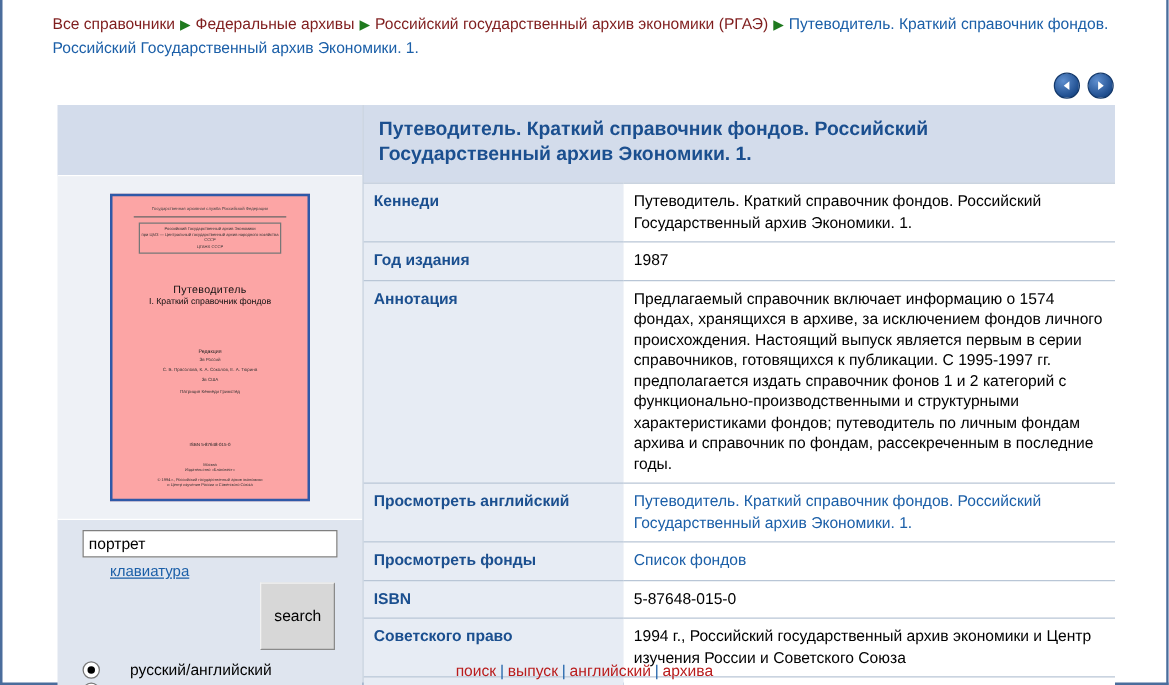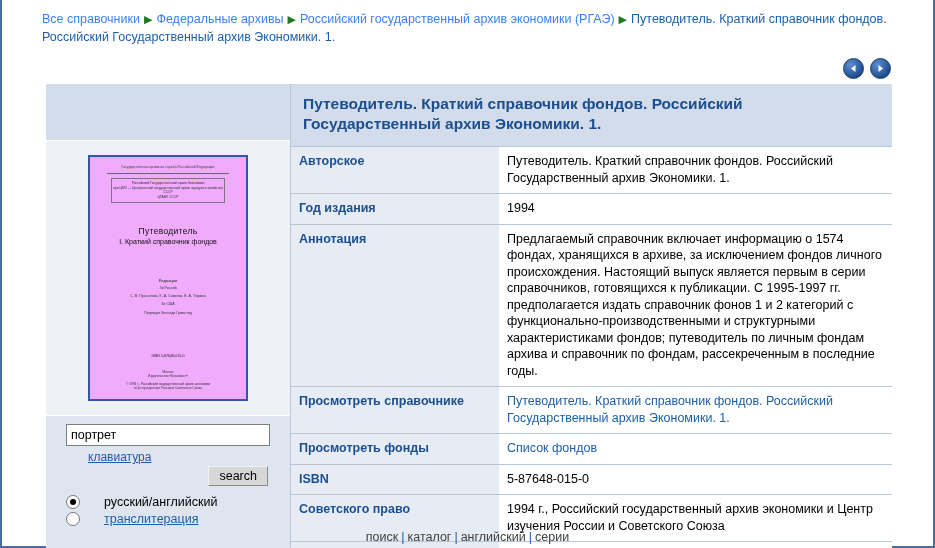--- a/index.html
+++ b/index.html
@@ -26,21 +26,21 @@
     background: #ffffff;
   }
   
   .breadcrumb {
     padding: 10px 14px 2px 40px;
     font-size: 12.5px;
     line-height: 18px;
     color: #000000;
   }
   .breadcrumb a {
-    color: #3b82f6;
+    color: #7f1d1d;
     text-decoration: none;
   }
   .crumb-sep {
     color: #1f7a1f;
     font-size: 11px;
     padding: 0 4px;
   }
   .breadcrumb .current { color: #1b5fa8; }
 
   
@@ -105,21 +105,21 @@
     background: #eef1f6;
     padding: 14px 0 14px 0;
     display: flex;
     justify-content: center;
     min-height: 262px;
     box-sizing: border-box;
   }
   .book-cover {
     width: 160px;
     height: 246px;
-    background: #f0abfc;
+    background: #fca5a5;
     border: 2px solid #2f59a8;
     box-sizing: border-box;
     padding: 8px 7px;
     font-size: 3.4px;
     line-height: 5px;
     color: #333;
     text-align: center;
     overflow: hidden;
     position: relative;
   }
@@ -180,21 +180,21 @@
   }
   .search-btn-row {
     display: flex;
     justify-content: flex-end;
     padding-right: 12px;
     margin-top: 2px;
   }
   .search-btn {
     font-family: "Liberation Sans", sans-serif;
     font-size: 12.5px;
-    padding: 2px 10px;
+    padding: 19px 10px;
     background: #d7d7d7;
     border: 1px solid #8a8a8a;
     border-top-color: #f2f2f2;
     border-left-color: #f2f2f2;
     cursor: pointer;
   }
   .radio-row {
     display: flex;
     align-items: center;
     gap: 24px;
@@ -253,21 +253,21 @@
   
   .footer {
     position: absolute;
     left: 0; right: 0;
     bottom: 0;
     text-align: center;
     font-size: 12.5px;
     color: #1b5fa8;
     padding-bottom: 2px;
   }
-  .footer a { color: #404040; text-decoration: none; }
+  .footer a { color: #b91c1c; text-decoration: none; }
   .footer .sep { color: #1b5fa8; padding: 0 3px; }
 </style>
 </head>
 <body>
 
 <div class="page">
 
   <div class="breadcrumb">
     <a href="#">Все справочники</a><span class="crumb-sep">▶</span><a href="#">Федеральные архивы</a><span class="crumb-sep">▶</span><a href="#">Российский государственный архив экономики (РГАЭ)</a><span class="crumb-sep">▶</span><span class="current">Путеводитель. Краткий справочник фондов. Российский Государственный архив Экономики. 1.</span>
   </div>
@@ -341,33 +341,33 @@
       </div>
 
       <div class="right-col">
         <div class="title-block">
           <div class="big-title">Путеводитель. Краткий справочник фондов. Российский Государственный архив Экономики. 1.</div>
         </div>
 
         <table class="detail">
           <tbody>
             <tr>
-              <td class="label">Авторское</td>
+              <td class="label">Кеннеди</td>
               <td class="value">Путеводитель. Краткий справочник фондов. Российский Государственный архив Экономики. 1.</td>
             </tr>
             <tr>
               <td class="label">Год издания</td>
-              <td class="value">1994</td>
+              <td class="value">1987</td>
             </tr>
             <tr>
               <td class="label">Аннотация</td>
               <td class="value">Предлагаемый справочник включает информацию о 1574 фондах, хранящихся в архиве, за исключением фондов личного происхождения. Настоящий выпуск является первым в серии справочников, готовящихся к публикации. С 1995-1997 гг. предполагается издать справочник фонов 1 и 2 категорий с функционально-производственными и структурными характеристиками фондов; путеводитель по личным фондам архива и справочник по фондам, рассекреченным в последние годы.</td>
             </tr>
             <tr>
-              <td class="label">Просмотреть справочнике</td>
+              <td class="label">Просмотреть английский</td>
               <td class="value linkblue">
                 <a href="#">Путеводитель. Краткий справочник фондов. Российский Государственный архив Экономики. 1.</a>
               </td>
             </tr>
             <tr>
               <td class="label">Просмотреть фонды</td>
               <td class="value linkblue">
                 <a href="#">Список фондов</a>
               </td>
             </tr>
@@ -385,16 +385,16 @@
             </tr>
 
           </tbody>
         </table>
       </div>
 
     </div>
   </div>
 
   <div class="footer">
-    <a href="#">поиск</a><span class="sep">|</span><a href="#">каталог</a><span class="sep">|</span><a href="#">английский</a><span class="sep">|</span><a href="#">серии</a>
+    <a href="#">поиск</a><span class="sep">|</span><a href="#">выпуск</a><span class="sep">|</span><a href="#">английский</a><span class="sep">|</span><a href="#">архива</a>
   </div>
 
 </div>
 
 </body></html>

